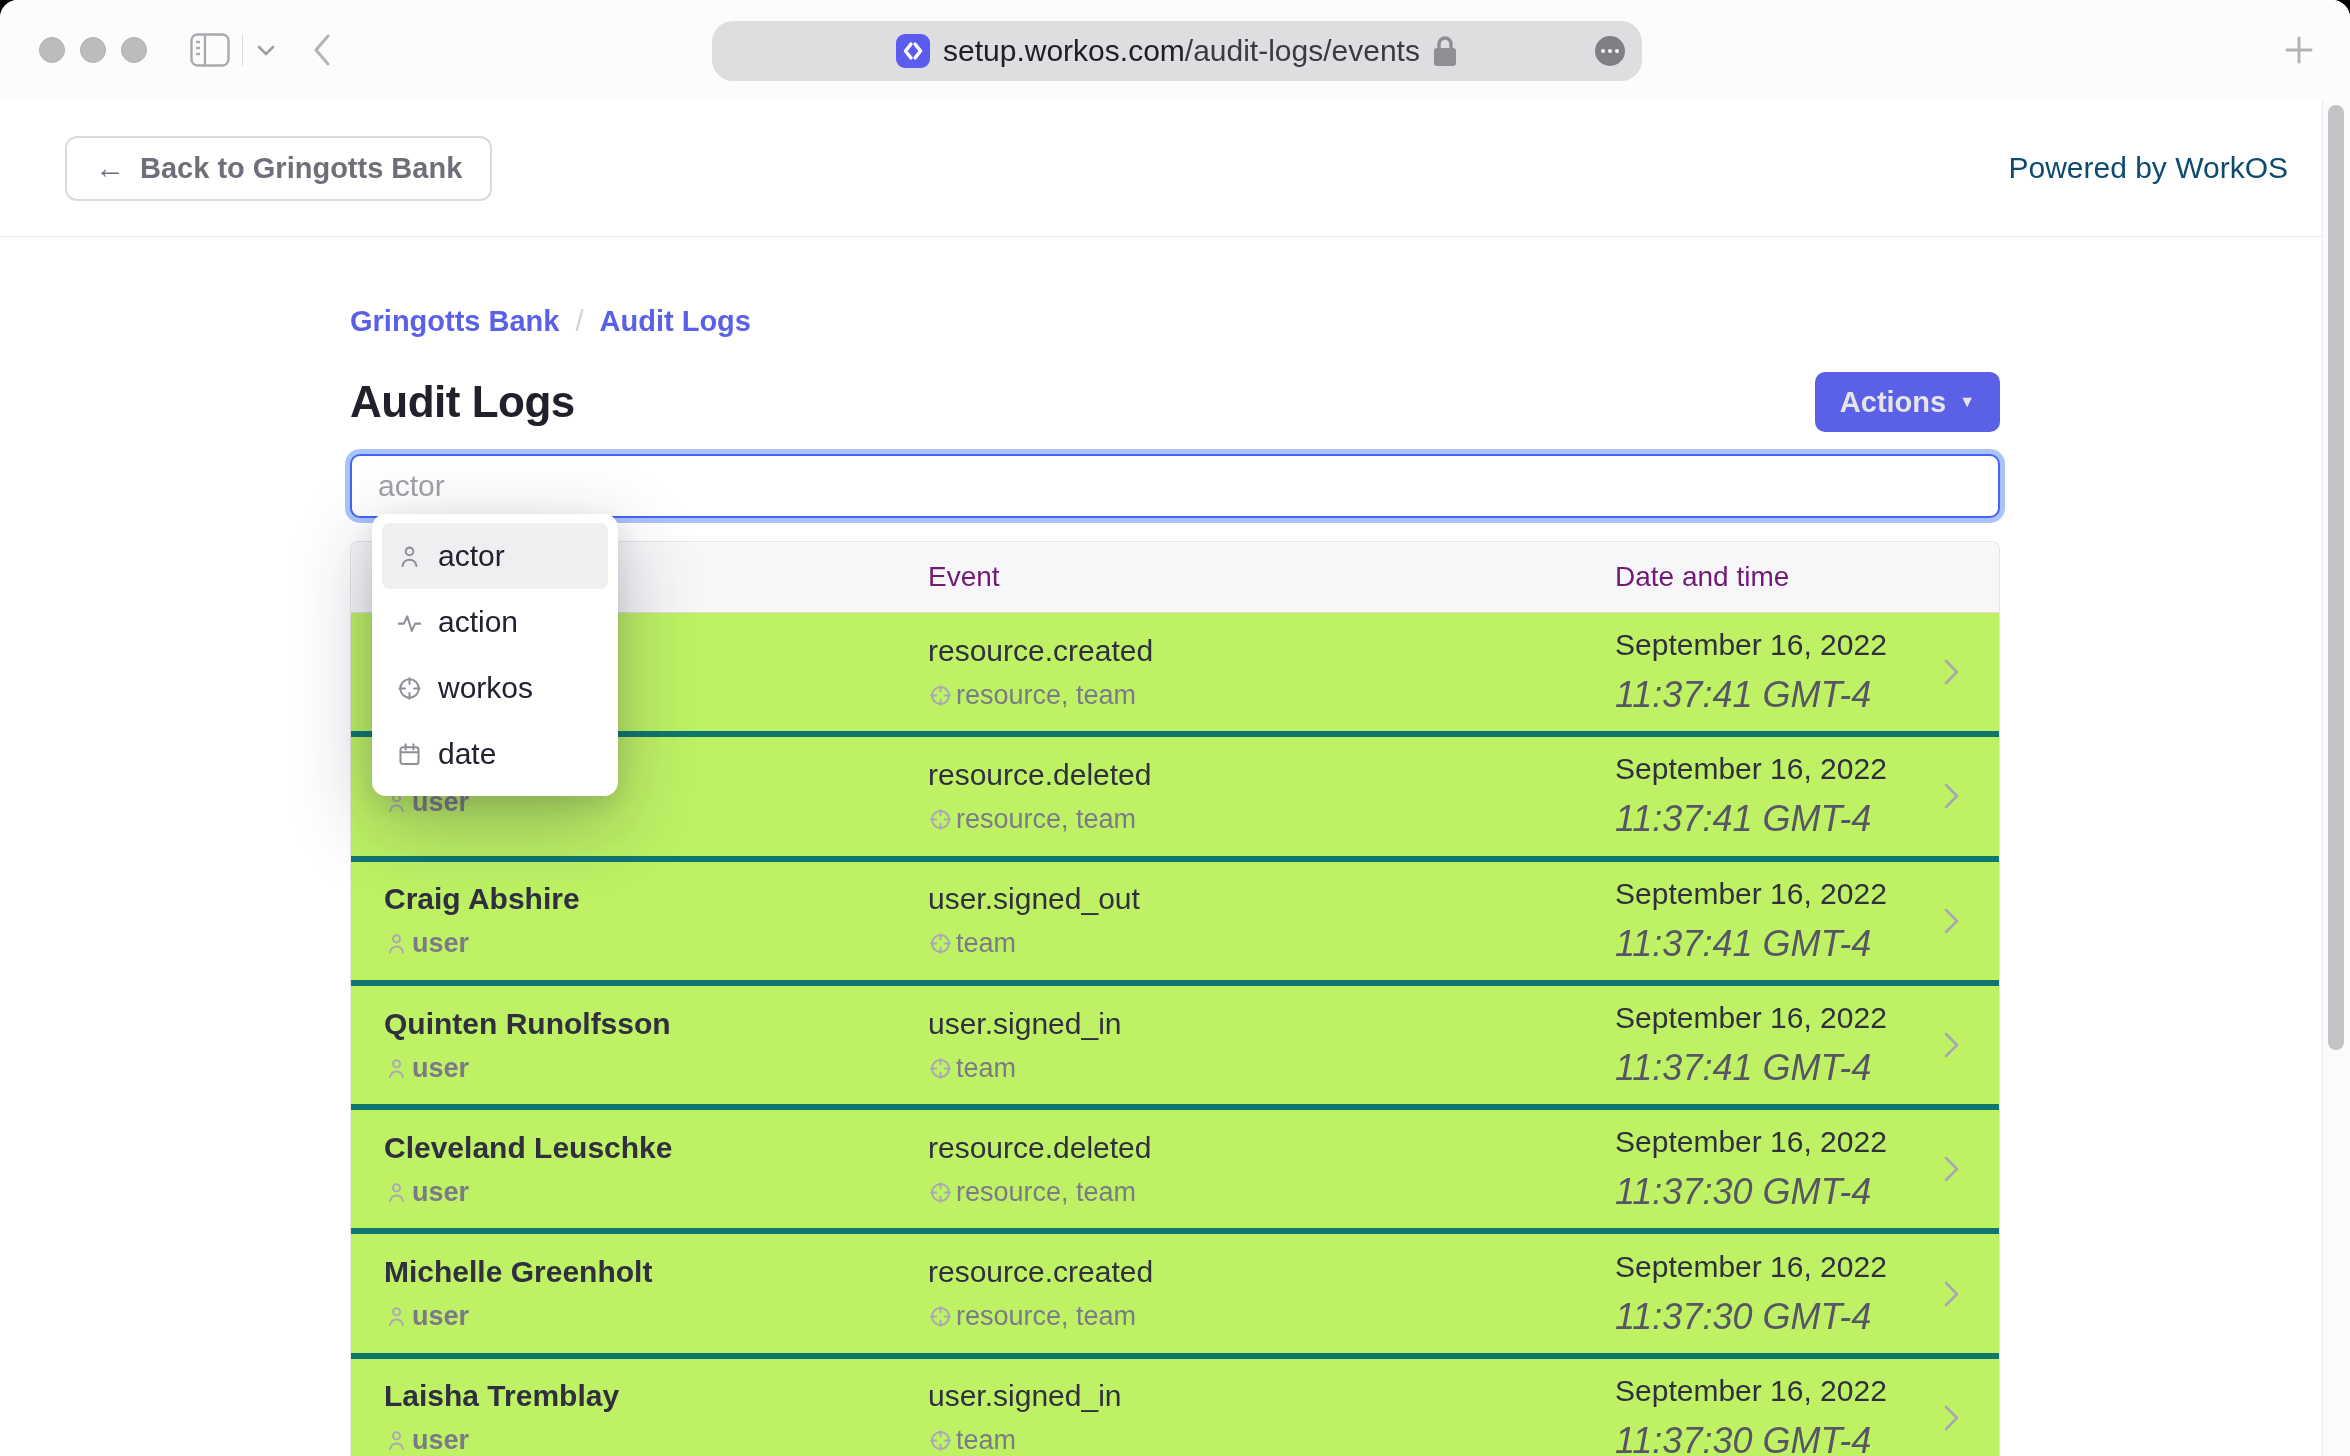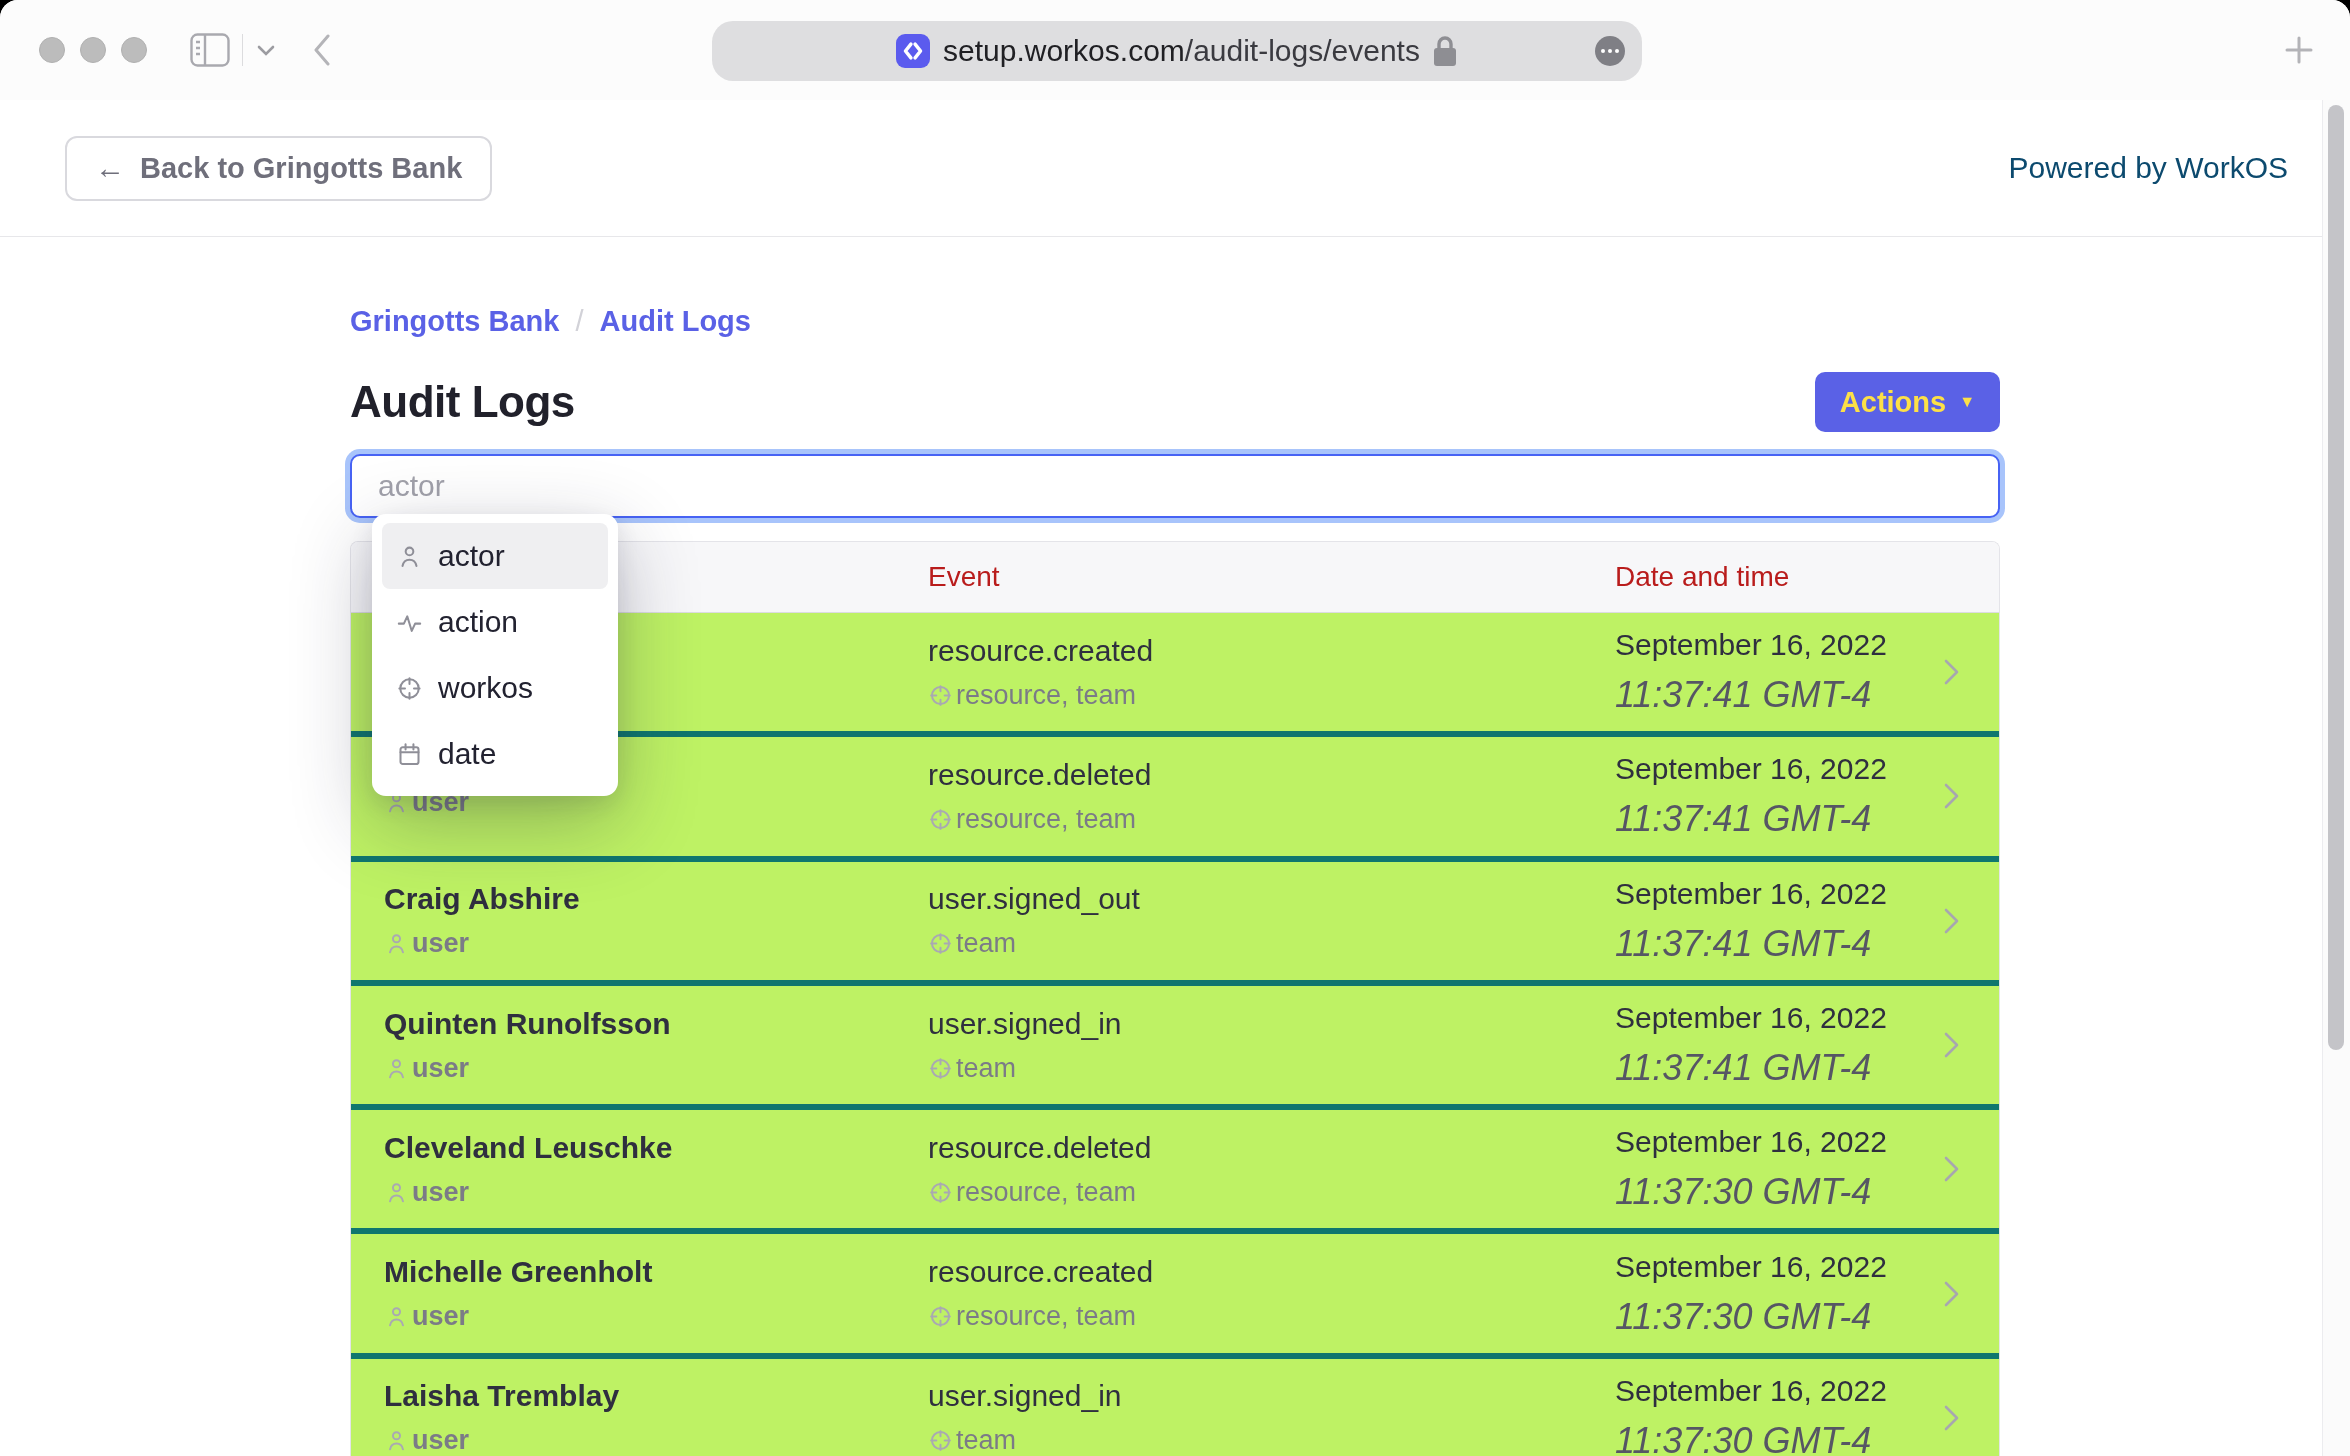--- a/index.html
+++ b/index.html
@@ -44,34 +44,34 @@
   
   .content { width:1650px; margin:0 auto; }
   .breadcrumb { margin-top:68px; display:flex; align-items:center; gap:16px;
                 font-size:29px; font-weight:600; }
   .breadcrumb a { color:#5A61E6; text-decoration:none; cursor:pointer; }
   .crumb-sep { color:#D2D2D8; font-weight:400; }
 
   .title-row { margin-top:34px; display:flex; align-items:center; justify-content:space-between; height:60px; }
   .page-title { font-size:44px; font-weight:700; color:#21212B; letter-spacing:-0.5px; }
   .actions-btn { display:flex; align-items:center; gap:13px; height:60px; padding:0 25px;
-                 background:#5A61E6; border:none; border-radius:10px; color:#fde047;
+                 background:#5A61E6; border:none; border-radius:10px; color:#e5e5e5;
                  font-size:29px; font-weight:600; cursor:pointer; }
   .caret-down { font-size:16px; line-height:1; }
 
   .search-input { margin-top:22px; width:100%; height:64px; border:2px solid #4763F4; border-radius:10px;
                   box-shadow:0 0 0 5px #A8C4FB; padding:0 26px; font-size:30px; color:#30303C;
                   font-family:"Liberation Sans","DejaVu Sans",sans-serif; outline:none; display:block; background:#fff; }
   .search-input::placeholder { color:#A1A1AA; }
 
   
   .table { margin-top:23px; border:1px solid #E4E4E9; border-bottom:none; border-radius:8px 8px 0 0; overflow:hidden; }
   .thead { height:71px; background:#F7F7F9; border-bottom:1px solid #DCDCE1;
            display:grid; grid-template-columns:577px 687px 1fr; align-items:center; }
-  .thead .th { font-size:28px; color:#b91c1c; }
+  .thead .th { font-size:28px; color:#701a75; }
   .row { position:relative; height:124.3px; border-bottom:6px solid #0f766e;
          display:grid; grid-template-columns:577px 687px 1fr; align-items:center; cursor:pointer; background:#bef264; }
   .cell { display:flex; flex-direction:column; gap:12px; }
   .cell.actor { padding-left:33px;font-weight:bold; }
   .primary { font-size:30px; color:#2F2F3F; }
   .secondary { display:flex; align-items:center; gap:3px; font-size:27px; color:#7B7B87; }
   .secondary .sicon { color:#A9A9B2; display:flex; }
   .time { font-size:36px; color:#565664;font-style:italic; }
   .row-chevron { position:absolute; right:40px; top:50%; transform:translateY(-50%); color:#A7A7AF; }
 

